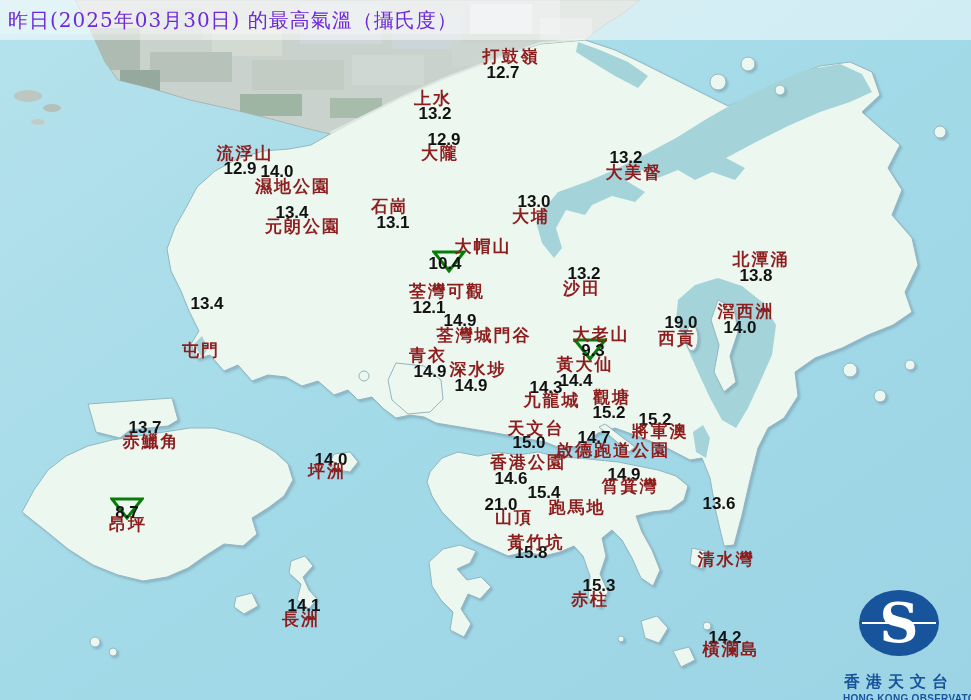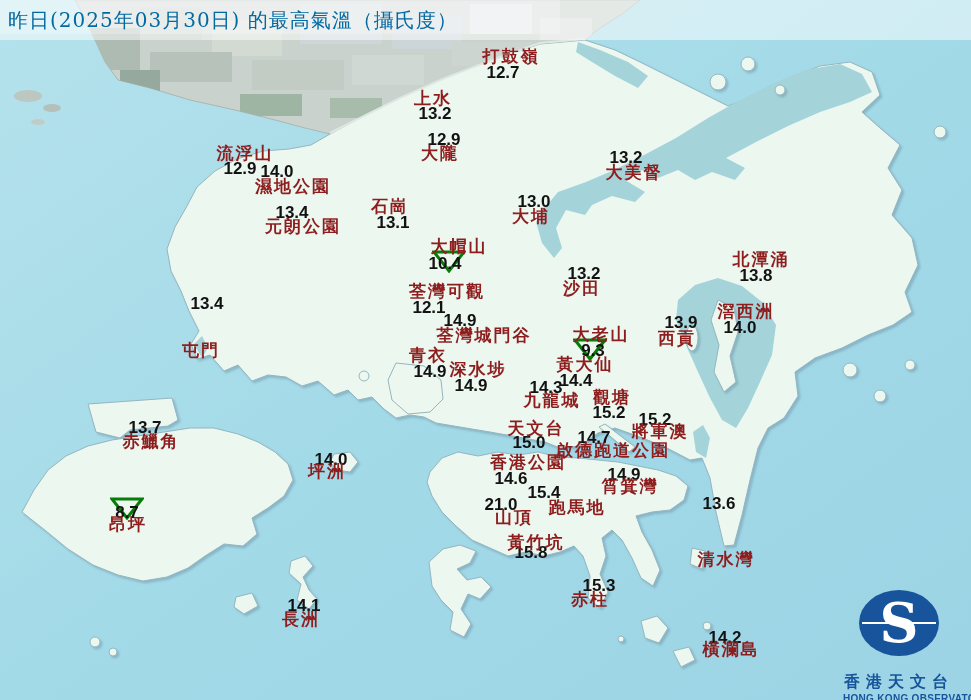--- a/index.html
+++ b/index.html
@@ -5,21 +5,21 @@
   html,body{margin:0;padding:0;}
   #stage{
     position:relative;width:971px;height:700px;overflow:hidden;
     background:#a3dae8;
     font-family:"Liberation Sans",sans-serif;
   }
   #map-svg{position:absolute;left:0;top:0;}
   .title{
     position:absolute;left:8px;top:7px;
     font-family:"DejaVu Serif",serif;
-    font-size:20px;font-weight:400;letter-spacing:1px;color:#0369a1;
+    font-size:20px;font-weight:400;letter-spacing:1px;color:#6d28d9;
     white-space:nowrap;z-index:30;
   }
   #stations{position:absolute;left:0;top:0;width:100%;height:100%;z-index:20;}
   .st-name{
     position:absolute;transform:translate(-50%,-50%);
     font-family:"DejaVu Serif",serif;
     font-size:17px;font-weight:700;letter-spacing:2px;
     color:#8e1d1d;white-space:nowrap;line-height:1;
   }
   .st-value{
@@ -166,34 +166,34 @@
       <div class="st-value" style="left: 534px; top: 201px;">13.0</div>
       <div class="st-name" style="left: 531px; top: 216px;">大埔</div>
       <div class="st-value" style="left: 393px; top: 222px;">13.1</div>
       <div class="st-name" style="left: 390px; top: 206px;">石崗</div>
       <div class="st-value" style="left: 292px; top: 212px;">13.4</div>
       <div class="st-name" style="left: 303px; top: 226px;">元朗公園</div>
       <div class="marker" style="left: 449px; top: 261px;"><svg width="34" height="24" viewBox="0 0 34 24">
           <polygon points="2,3 32,3 17,22" fill="none" stroke="#067d06" stroke-width="3"></polygon>
         </svg></div>
       <div class="st-value" style="left: 445px; top: 263px;">10.4</div>
-      <div class="st-name" style="left: 459px; top: 246px; text-align: center;">大帽山</div>
+      <div class="st-name" style="left: 483px; top: 246px; text-align: center;">大帽山</div>
       <div class="st-value" style="left: 756px; top: 275px;">13.8</div>
       <div class="st-name" style="left: 761px; top: 259px;">北潭涌</div>
       <div class="st-value" style="left: 584px; top: 273px;">13.2</div>
       <div class="st-name" style="left: 582px; top: 288px;">沙田</div>
       <div class="st-value" style="left: 429px; top: 307px;">12.1</div>
       <div class="st-name" style="left: 447px; top: 291px;">荃灣可觀</div>
       <div class="st-value" style="left: 207px; top: 303px;">13.4</div>
       <div class="st-name" style="left: 201px; top: 317px; margin-top: 33px;">屯門</div>
       <div class="st-value" style="left: 740px; top: 327px;">14.0</div>
       <div class="st-name" style="left: 746px; top: 311px;">滘西洲</div>
       <div class="st-value" style="left: 460px; top: 320px;">14.9</div>
       <div class="st-name" style="left: 484px; top: 335px;">荃灣城門谷</div>
-      <div class="st-value" style="left: 681px; top: 322px;">13.9</div>
+      <div class="st-value" style="left: 681px; top: 322px;">19.0</div>
       <div class="st-name" style="left: 677px; top: 338px;">西貢</div>
       <div class="marker" style="left: 590px; top: 349px;"><svg width="34" height="24" viewBox="0 0 34 24">
           <polygon points="2,3 32,3 17,22" fill="none" stroke="#067d06" stroke-width="3"></polygon>
         </svg></div>
       <div class="st-value" style="left: 593px; top: 350px;">9.3</div>
       <div class="st-name" style="left: 601px; top: 334px;">大老山</div>
       <div class="st-value" style="left: 430px; top: 371px;">14.9</div>
       <div class="st-name" style="left: 428px; top: 355px;">青衣</div>
       <div class="st-value" style="left: 576px; top: 380px;">14.4</div>
       <div class="st-name" style="left: 585px; top: 364px;">黃大仙</div>

